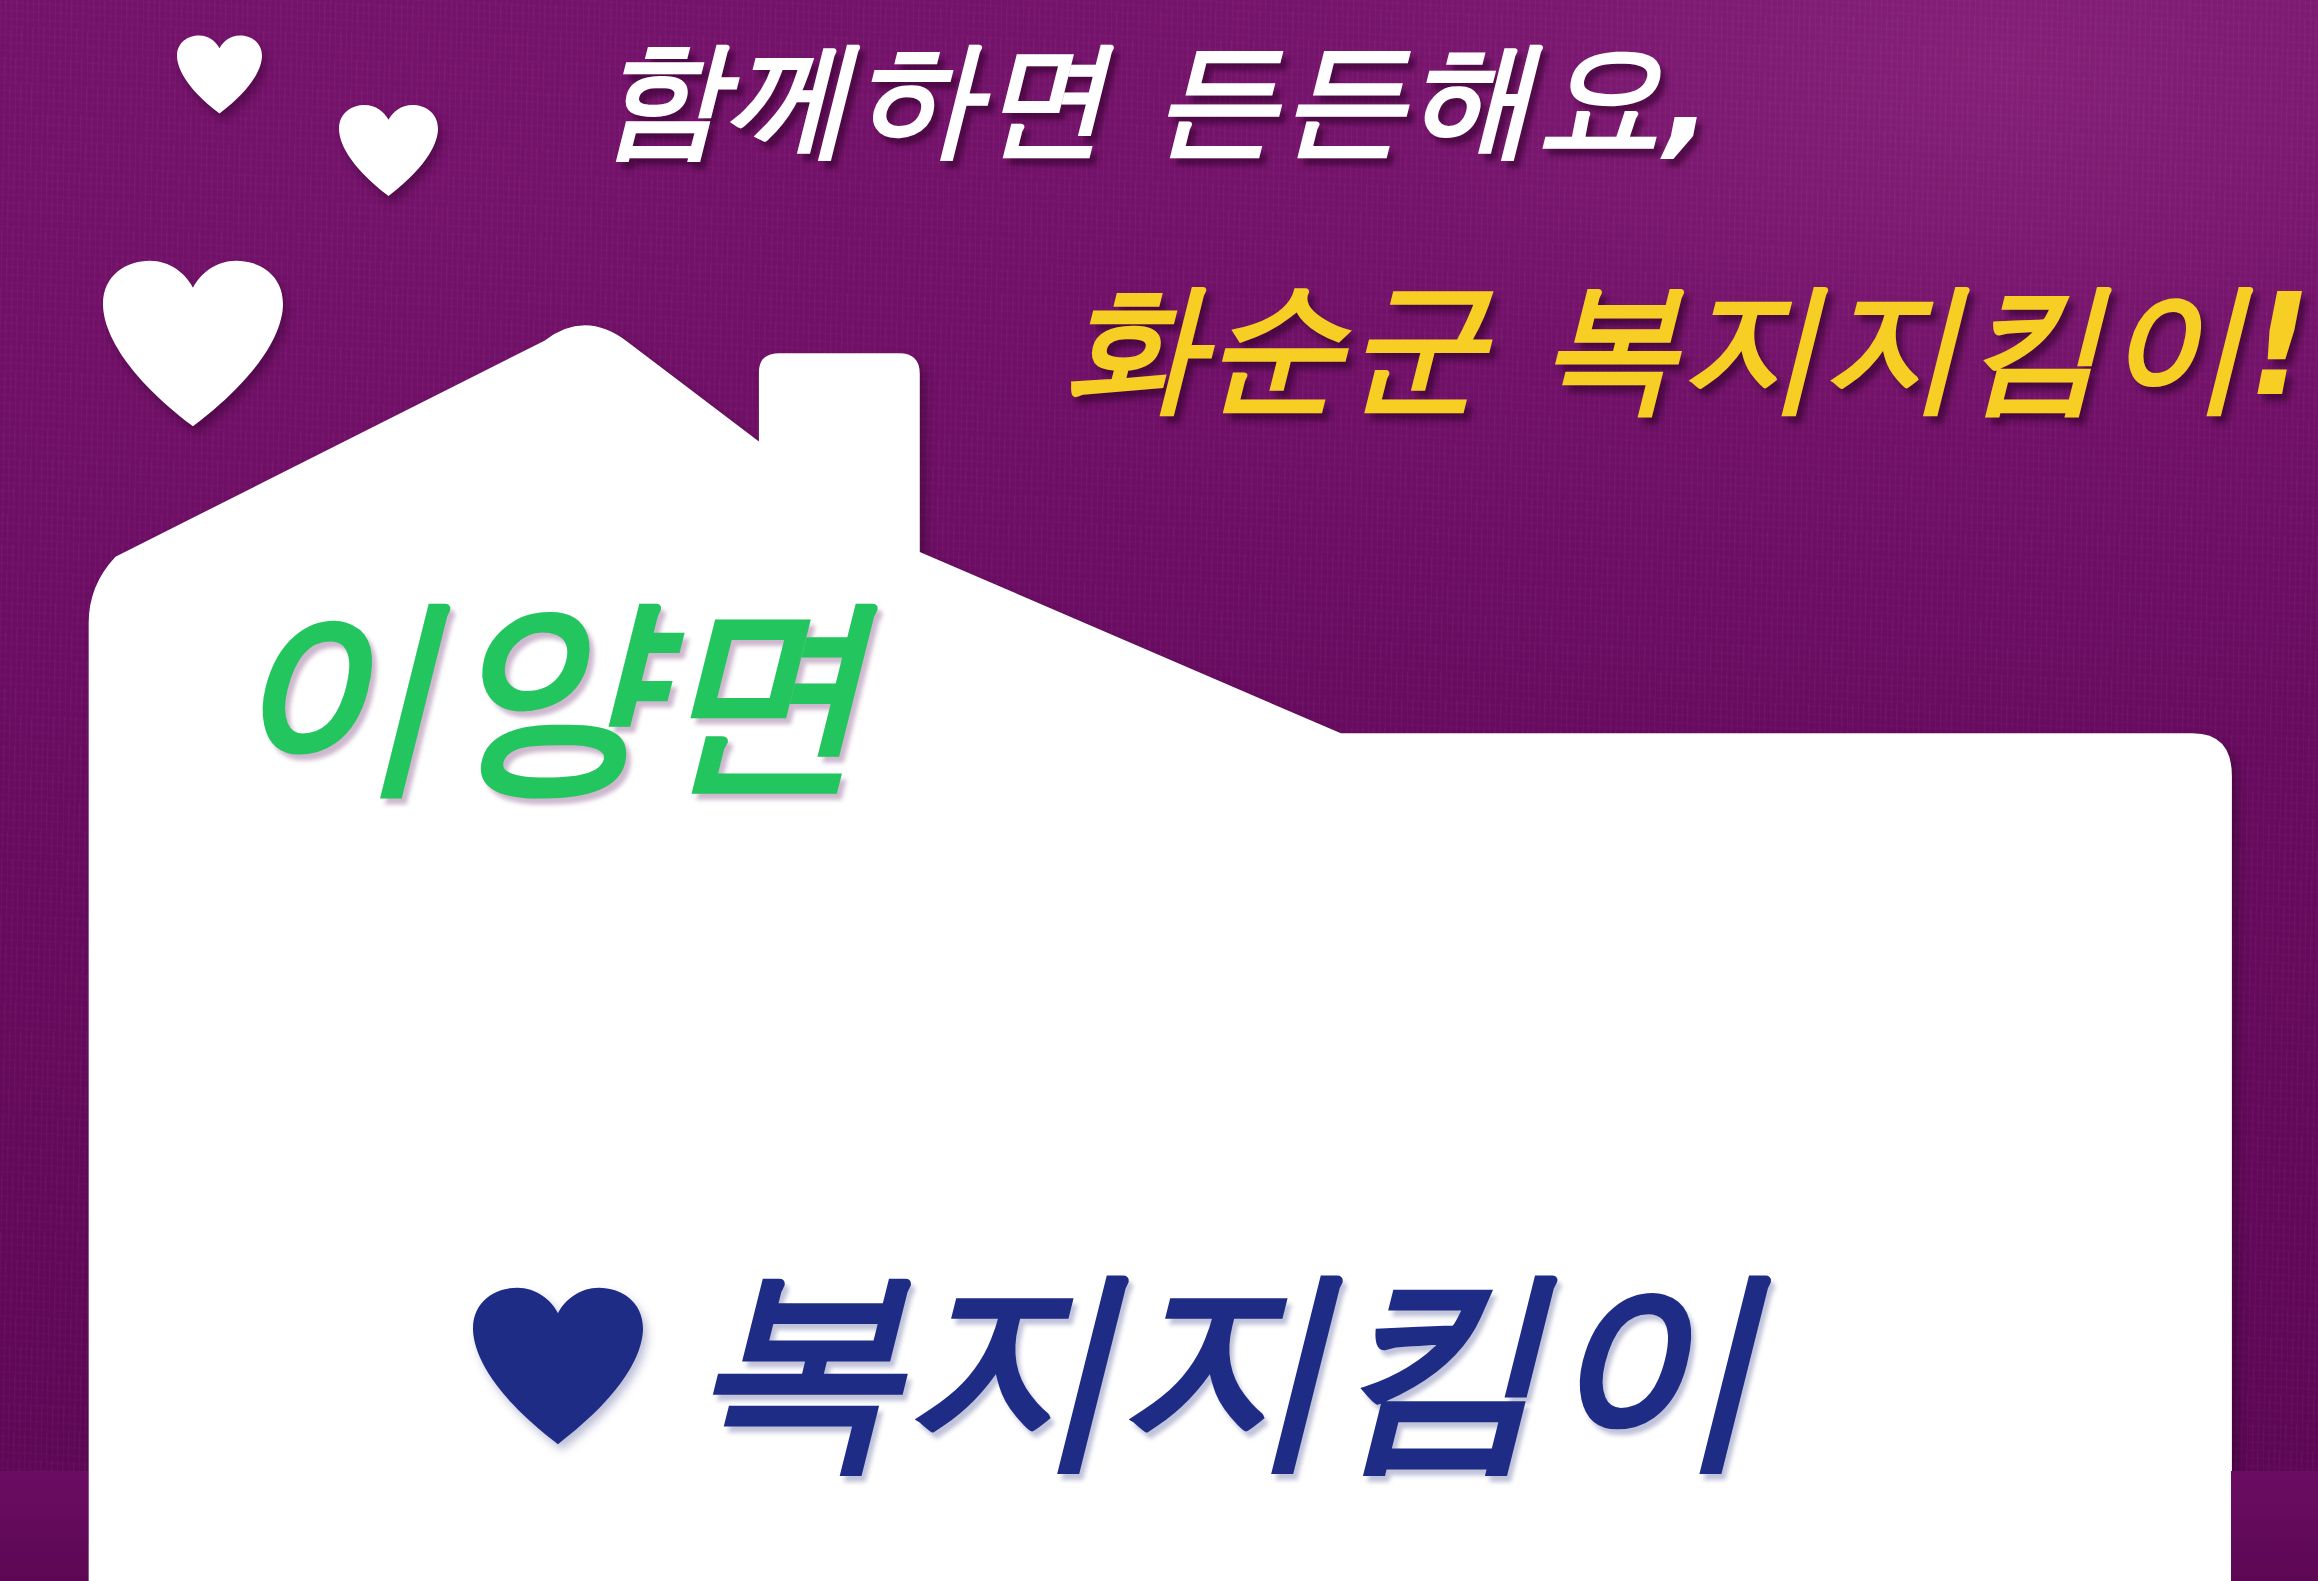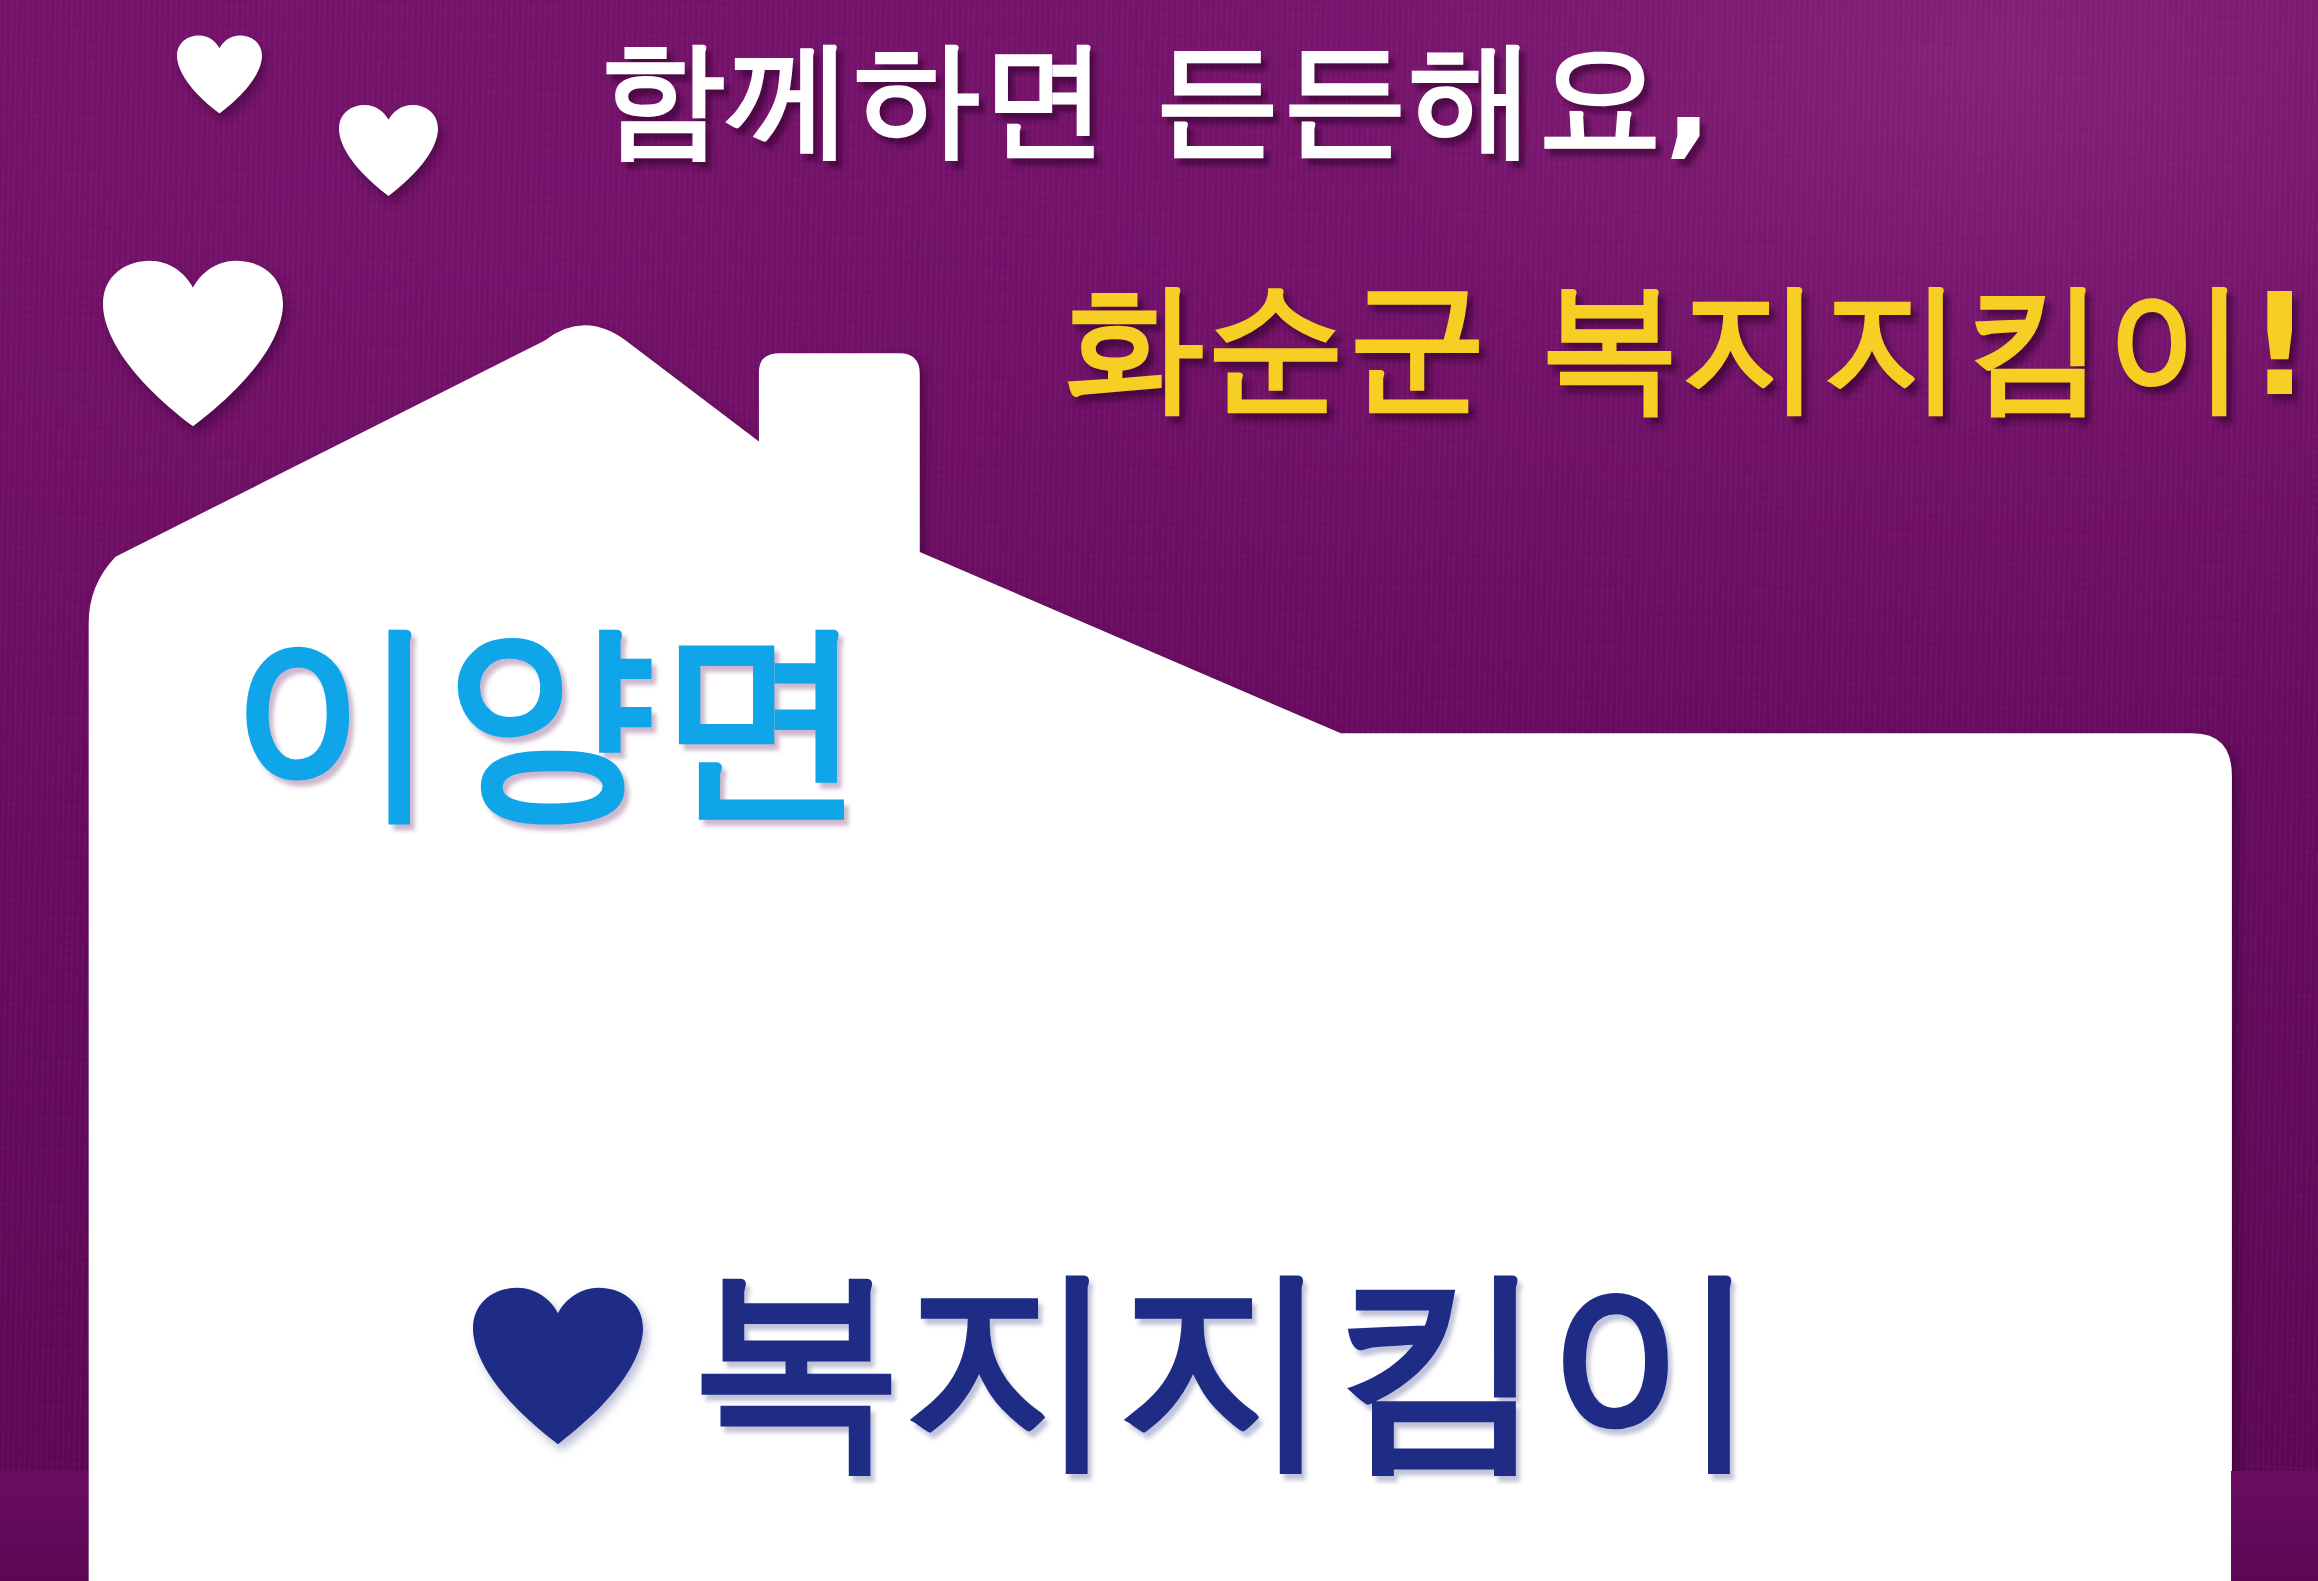--- a/index.html
+++ b/index.html
@@ -8,20 +8,21 @@
     padding: 0;
     background: #1a1a1a;
   }
   #board {
     position: relative;
     width: 2319px;
     height: 1581px;
     overflow: hidden;
     background: #6b0d63;
     font-family: "DejaVu Sans", "Liberation Sans", sans-serif;
+    font-style: italic;
   }
   
   #purple-bg {
     position: absolute;
     inset: 0;
     background:
       radial-gradient(ellipse 70% 60% at 86% 4%, rgba(170,60,150,0.38) 0%, rgba(150,40,135,0.14) 40%, rgba(0,0,0,0) 72%),
       radial-gradient(ellipse 80% 70% at 20% 12%, rgba(140,30,125,0.22) 0%, rgba(0,0,0,0) 65%),
       radial-gradient(ellipse 90% 80% at 50% 100%, rgba(40,0,38,0.35) 0%, rgba(0,0,0,0) 60%),
       linear-gradient(178deg, #73126A 0%, #6B0D63 42%, #5F0856 100%);
@@ -67,23 +68,23 @@
     text-shadow: 5.5px 7px 5.5px rgba(45,0,40,0.55);
   }
   #tagline-2 {
     left: 1017px; top: 276px;
     font-size: 140px;
     color: #F7CE24;
     text-shadow: 5.5px 7px 6.3px rgba(45,0,40,0.6);
     margin-left: 47px;
   }
   #district-name {
-    left: 229px; top: 613px;
+    left: 229px; top: 587px;
     font-size: 211px;
-    color: #0ea5e9;
+    color: #22c55e;
     text-shadow: 4.7px 6.3px 4.7px rgba(90,20,90,0.30);
   }
   #org-name {
     left: 201px; top: 984px;
     font-size: 215px;
     color: #1E2C85;
     text-shadow: 4px 6.3px 4.7px rgba(30,40,120,0.28);
     letter-spacing: -0.008em;
   }
   #team-row {

